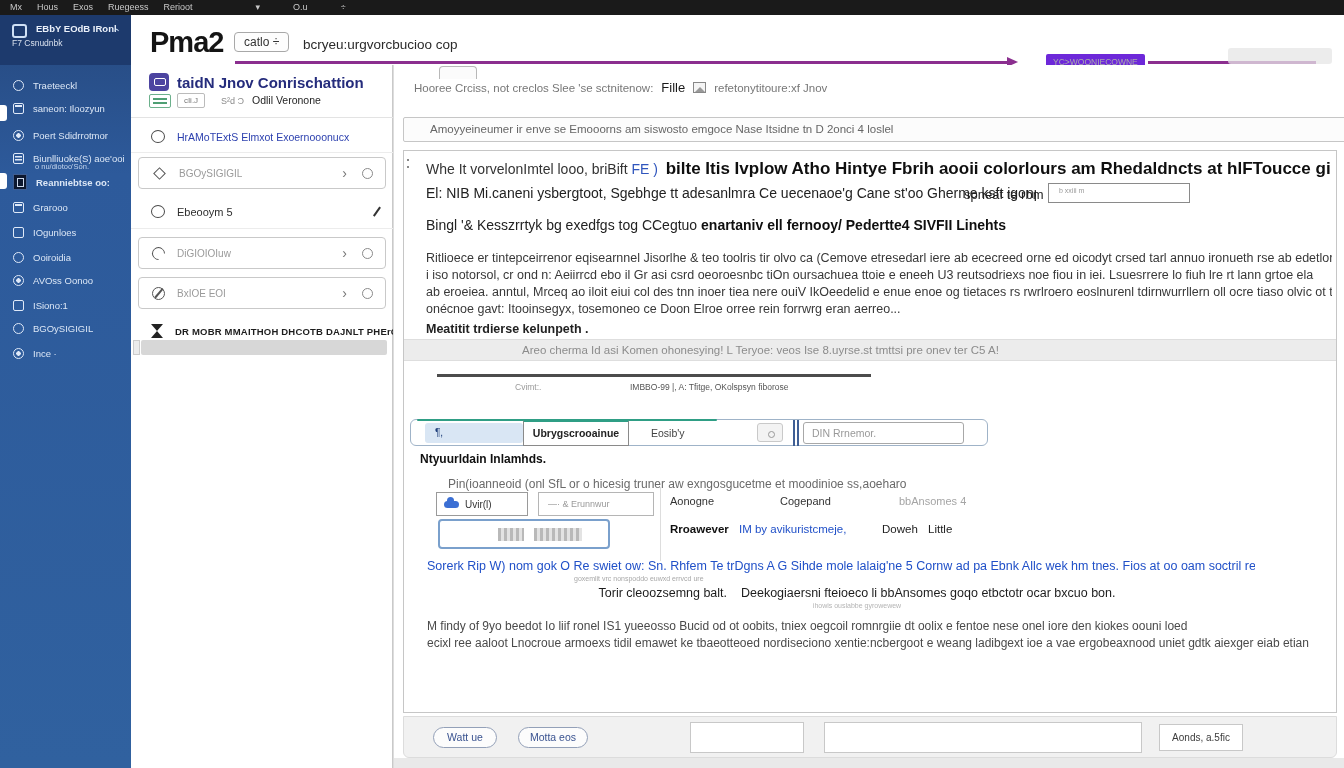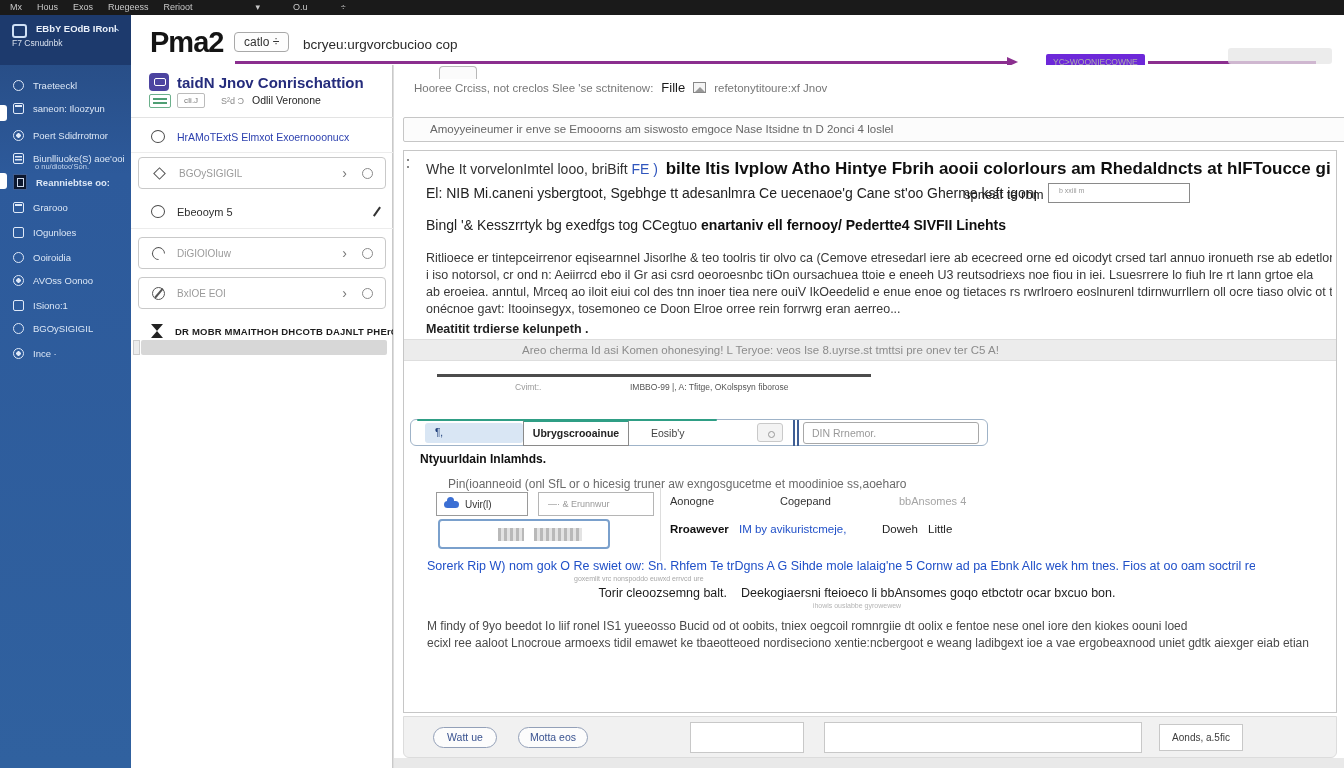--- a/index.html
+++ b/index.html
@@ -123,21 +123,21 @@
   .tabbar::before{content:"";position:absolute;left:6px;top:-1px;width:300px;height:2px;background:#2f9e85;border-radius:2px}
   .tab-sel{position:absolute;left:14px;top:3px;width:98px;height:20px;background:#d9e6f4;border-radius:3px;
            font-size:10px;color:#1f3f7a;line-height:20px;padding-left:10px}
   .tab2{position:absolute;left:112px;top:0;width:106px;height:26px;background:#fff;border:1px solid #8a8a8a;
         border-top:2px solid #2f9e85;font-size:10.5px;font-weight:700;color:#222;text-align:center;line-height:22px;
         white-space:nowrap;overflow:hidden}
   .tab3{position:absolute;left:228px;top:3px;width:90px;height:20px;font-size:10.5px;color:#444;line-height:20px;padding-left:12px;white-space:nowrap}
   .tbtn{position:absolute;left:346px;top:3px;width:26px;height:19px;background:#f3f3f3;border:1px solid #c9c9c9;border-radius:3px}
   .tbtn::after{content:"";position:absolute;left:10px;top:7px;width:5px;height:5px;border:1px solid #999;border-radius:50%}
   .dbar{position:absolute;top:0;width:2px;height:26px;background:#3f5f95}
-  .tsearch{position:absolute;left:392px;top:2px;width:176px;height:22px;border:1px solid #a8a8a8;border-radius:3px;
+  .tsearch{position:absolute;left:392px;top:2px;width:161px;height:22px;border:1px solid #a8a8a8;border-radius:3px;
            font-size:10.5px;color:#555;padding-left:8px;outline:none;font-family:"Liberation Sans",sans-serif}
   .tsearch::placeholder{color:#999}
   .sect-h{position:absolute;left:16px;top:301px;font-size:12px;font-weight:700;color:#101010;white-space:nowrap}
   .sect-s{position:absolute;left:44px;top:326px;font-size:12px;color:#6a6a6a;white-space:nowrap}
   .f-in1{position:absolute;left:32px;top:341px;width:92px;height:24px;border:1px solid #9a9a9a;display:flex;
          align-items:center;gap:6px;padding-left:7px;font-size:10px;color:#333}
   .cloud{width:15px;height:7px;background:#3b6fd4;border-radius:7px;position:relative;flex:0 0 auto}
   .cloud::before{content:"";position:absolute;left:3px;top:-4px;width:7px;height:7px;background:#3b6fd4;border-radius:50%}
   .f-in2{position:absolute;left:134px;top:341px;width:116px;height:24px;border:1px solid #b5b5b5;
          font-size:9px;color:#9a9a9a;line-height:22px;padding-left:9px;white-space:nowrap;overflow:hidden}

